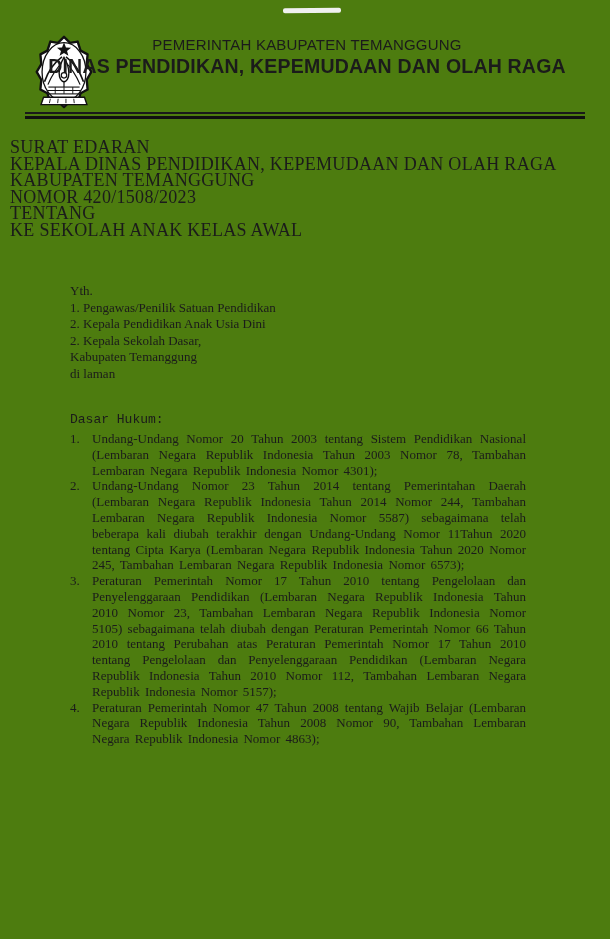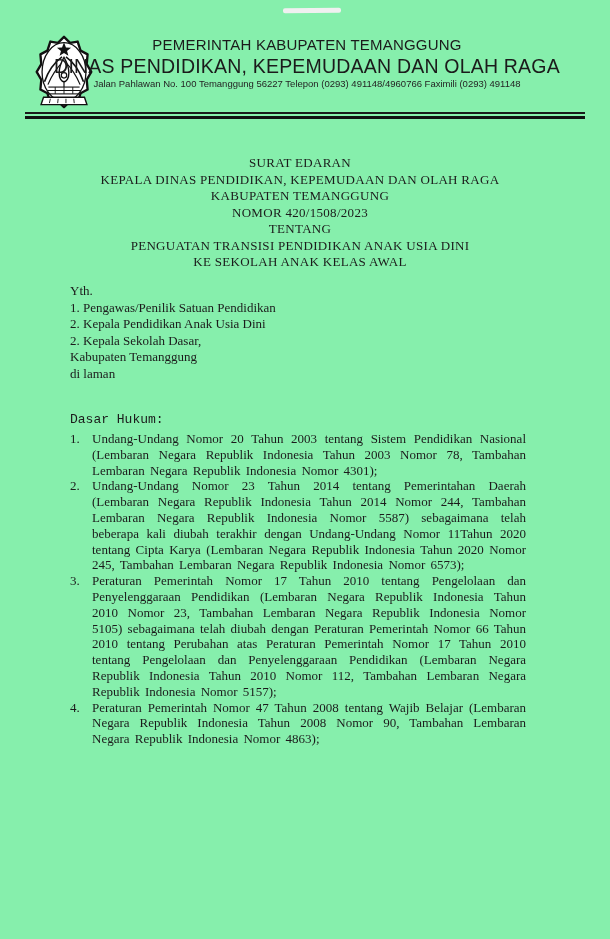--- a/index.html
+++ b/index.html
@@ -1,46 +1,46 @@
 <!DOCTYPE html>
 <html><head>
 <meta charset="utf-8">
 <style>
   html,body{margin:0;padding:0;background:#ffffff;}
   .page{
     position:relative;
     width:610px;height:939px;
-    background:#86efac;
+    background:#4d7c0f;
     color:#1b1b1b;
     font-family:"Liberation Serif",serif;
     overflow:hidden;
   }
   
   .artifact{
     position:absolute;top:8px;left:283px;width:58px;height:5px;
     background:#f0f0f0;border-radius:2px;transform:rotate(-.5deg);
   }
   
   .crest{position:absolute;top:31px;left:33px;width:62px;height:78px;}
   .lh-text{
     position:absolute;top:35px;left:12px;right:8px;
     text-align:center;
     font-family:"Liberation Sans",sans-serif;
   }
   .lh-gov{font-size:15px;line-height:19px;letter-spacing:.2px;}
-  .lh-agency{font-size:19.5px;font-weight:normal;line-height:24px;letter-spacing:.2px;white-space:nowrap;}
+  .lh-agency{font-size:19.5px;font-weight:bold;line-height:24px;letter-spacing:.2px;white-space:nowrap;}
   .lh-addr{font-size:9.5px;line-height:12px;color:#242424;}
   .rule{position:absolute;top:112px;left:25px;width:560px;}
   .rule-thin{height:1.5px;background:#1a1a1a;}
   .rule-thick{height:3.5px;background:#111;margin-top:2px;}
   
   .title-block{
     position:absolute;top:139px;left:10px;right:20px;
-    text-align:center;
-    font-size:13px;line-height:16.5px;letter-spacing:.3px;margin-top:16px;
+    text-align:left;
+    font-size:18px;line-height:16.5px;letter-spacing:.3px;
   }
   
   .recipients{
     position:absolute;top:283px;left:70px;right:60px;
     font-size:13px;line-height:16.5px;
   }
   
   .legal-heading{
     position:absolute;top:412px;left:70px;
     font-size:13px;line-height:16px;font-family:Liberation Mono, monospace;
@@ -87,35 +87,33 @@
     <path d="M10 68 L52 68 L54.5 75.5 L7.5 75.5 Z" fill="#fff" stroke="#111" stroke-width="1.4"></path>
     <line x1="17" y1="69.5" x2="16" y2="74" stroke="#111" stroke-width="0.9"></line>
     <line x1="25" y1="69.5" x2="24.5" y2="74" stroke="#111" stroke-width="0.9"></line>
     <line x1="33" y1="69.5" x2="33" y2="74" stroke="#111" stroke-width="0.9"></line>
     <line x1="41" y1="69.5" x2="41.5" y2="74" stroke="#111" stroke-width="0.9"></line>
   </svg>
 
   <header class="lh-text">
     <div class="lh-gov">PEMERINTAH KABUPATEN TEMANGGUNG</div>
     <div class="lh-agency">DINAS PENDIDIKAN, KEPEMUDAAN DAN OLAH RAGA</div>
-    <div class="lh-addr">Jalan Pahlawan No. 100 Temanggung 56227 Telepon (0293) 491148/4960766 Faximili (0293) 491148</div>
   </header>
 
   <div class="rule">
     <div class="rule-thin"></div>
     <div class="rule-thick"></div>
   </div>
 
   <section class="title-block">
     <div>SURAT EDARAN</div>
     <div>KEPALA DINAS PENDIDIKAN, KEPEMUDAAN DAN OLAH RAGA</div>
     <div>KABUPATEN TEMANGGUNG</div>
     <div>NOMOR 420/1508/2023</div>
     <div>TENTANG</div>
-    <div>PENGUATAN TRANSISI PENDIDIKAN ANAK USIA DINI</div>
     <div>KE SEKOLAH ANAK KELAS AWAL</div>
   </section>
 
   <section class="recipients">
     <div>Yth.</div>
     <div>1. Pengawas/Penilik Satuan Pendidikan</div>
     <div>2. Kepala Pendidikan Anak Usia Dini</div>
     <div>2. Kepala Sekolah Dasar,</div>
     <div>Kabupaten Temanggung</div>
     <div>di laman</div>

